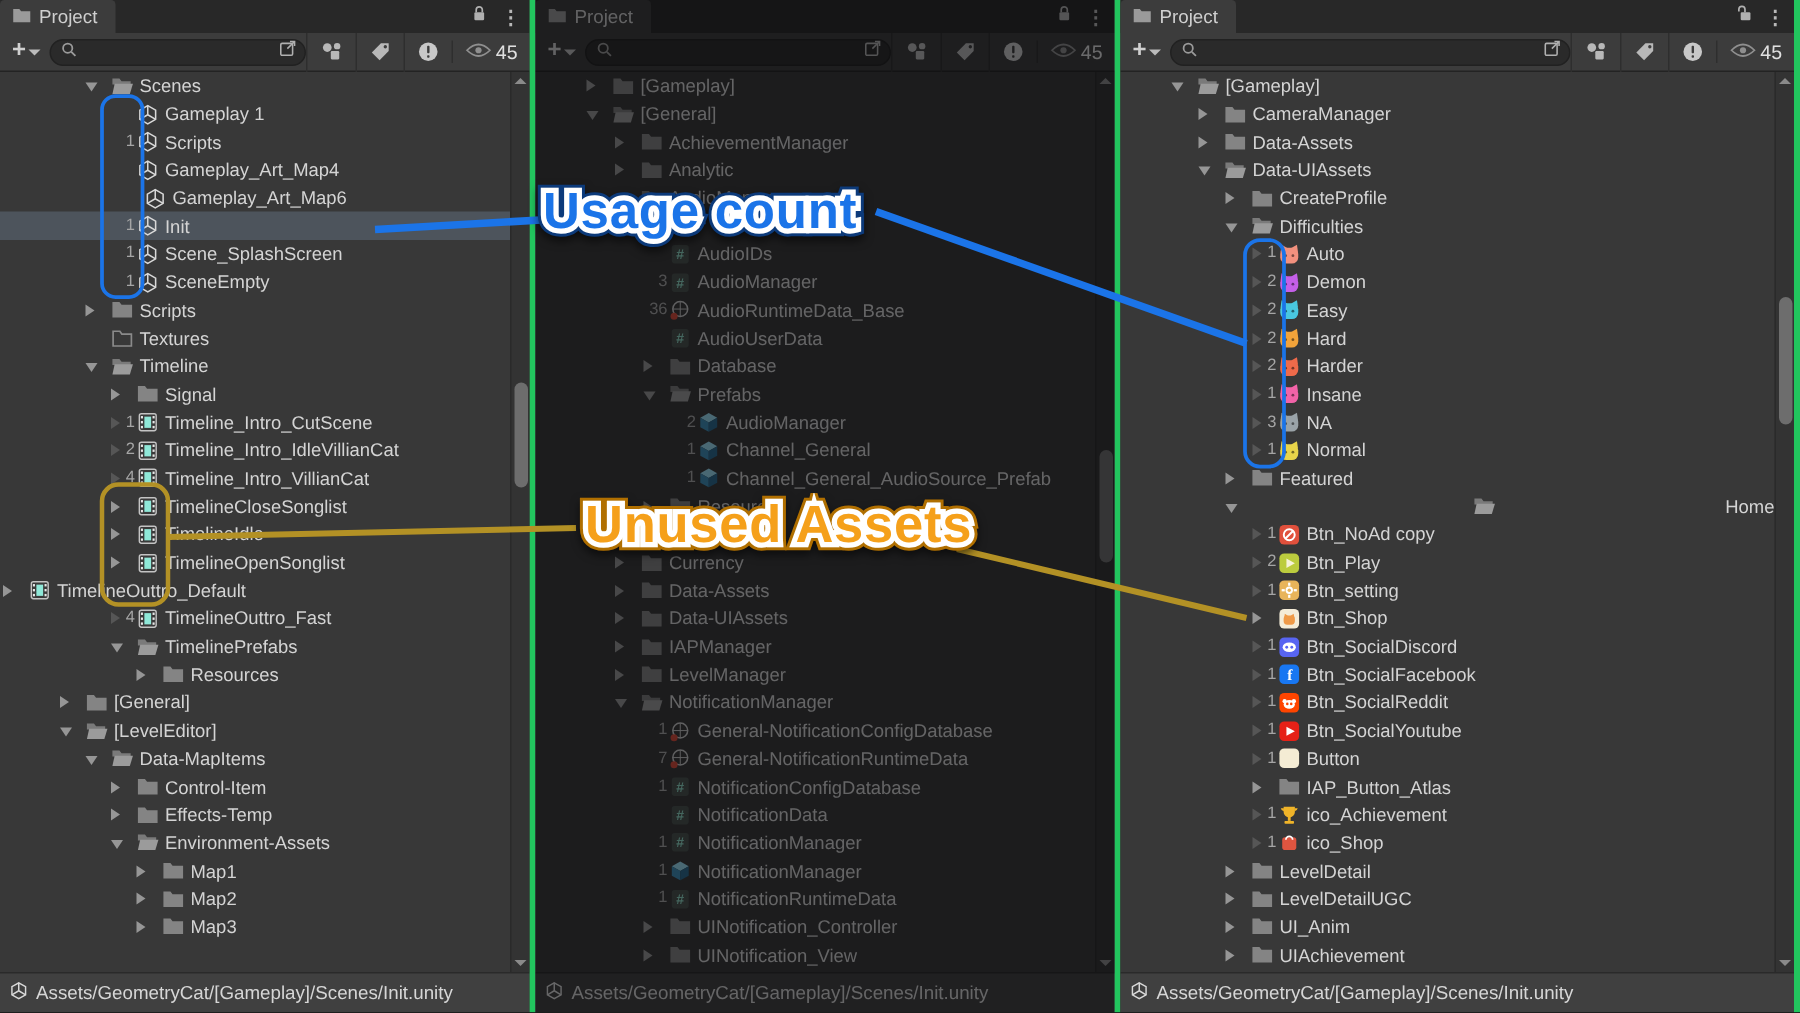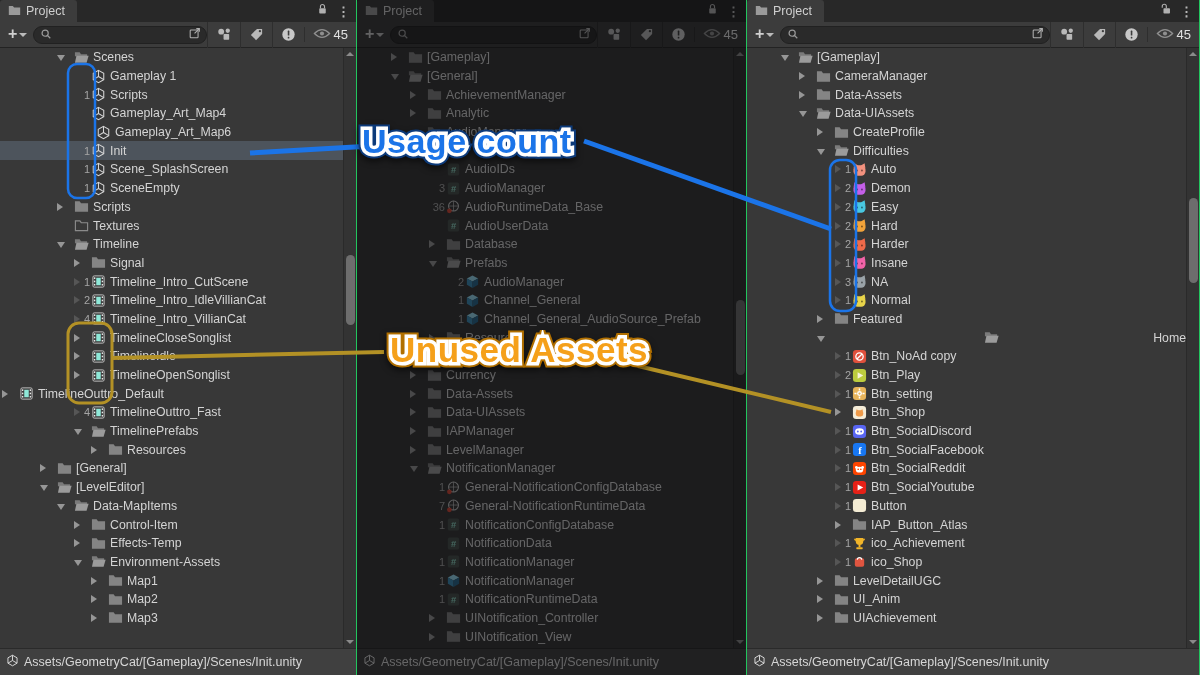--- a/index.html
+++ b/index.html
@@ -1,20 +1,20 @@
 <!DOCTYPE html>
 <html><head>
 <meta charset="utf-8">
 <style>
   html,body{margin:0;padding:0;background:#1b1b1b;}
   *{box-sizing:border-box;}
   #stage{position:relative;width:1200px;height:675px;overflow:hidden;
          font-family:"Liberation Sans",sans-serif;background:#1b1b1b;}
   .panel{position:absolute;top:0;height:675px;background:#383838;overflow:hidden;
-         border-right:1px solid #22c55e;}
+         border-right:4px solid #22c55e;}
   .tabbar{position:absolute;left:0;right:0;top:0;height:22px;background:#282828;
           display:flex;align-items:center;}
   .tab{height:22px;display:flex;align-items:center;gap:5px;padding:0 12px 0 8px;
        background:#3c3c3c;color:#cfcfcf;font-size:12.5px;border-radius:3px 3px 0 0;}
   .tab-right{margin-left:auto;display:flex;align-items:center;gap:8px;padding-right:6px;}
   .kebab{color:#b8b8b8;font-size:13px;font-weight:bold;line-height:1;}
   .toolbar{position:absolute;left:0;right:0;top:22px;height:26px;background:#3c3c3c;
            border-bottom:1px solid #232323;display:flex;align-items:center;padding:0 4px;}
   .plusgrp{display:flex;align-items:center;color:#d0d0d0;padding:0 6px 0 4px;gap:2px;}
   .plus{font-size:16px;font-weight:bold;line-height:1;margin-top:-2px;}
@@ -1467,20 +1467,31 @@
         </div>
         <div class="row" style="padding-left: 68px;">
           <span class="slot">
             <span class="exp closed"></span>
           </span>
           <span class="ricon">
             <svg width="15" height="15" viewBox="0 0 16 16">
               <path d="M1 2.5 h5 l1.5 2 H15 v9 H1 z" fill="#848484"></path>
             </svg>
           </span>
+          <span class="rlabel">LevelDetail</span>
+        </div>
+        <div class="row" style="padding-left: 68px;">
+          <span class="slot">
+            <span class="exp closed"></span>
+          </span>
+          <span class="ricon">
+            <svg width="15" height="15" viewBox="0 0 16 16">
+              <path d="M1 2.5 h5 l1.5 2 H15 v9 H1 z" fill="#848484"></path>
+            </svg>
+          </span>
           <span class="rlabel">LevelDetailUGC</span>
         </div>
         <div class="row" style="padding-left: 68px;">
           <span class="slot">
             <span class="exp closed"></span>
           </span>
           <span class="ricon">
             <svg width="15" height="15" viewBox="0 0 16 16">
               <path d="M1 2.5 h5 l1.5 2 H15 v9 H1 z" fill="#848484"></path>
             </svg>

